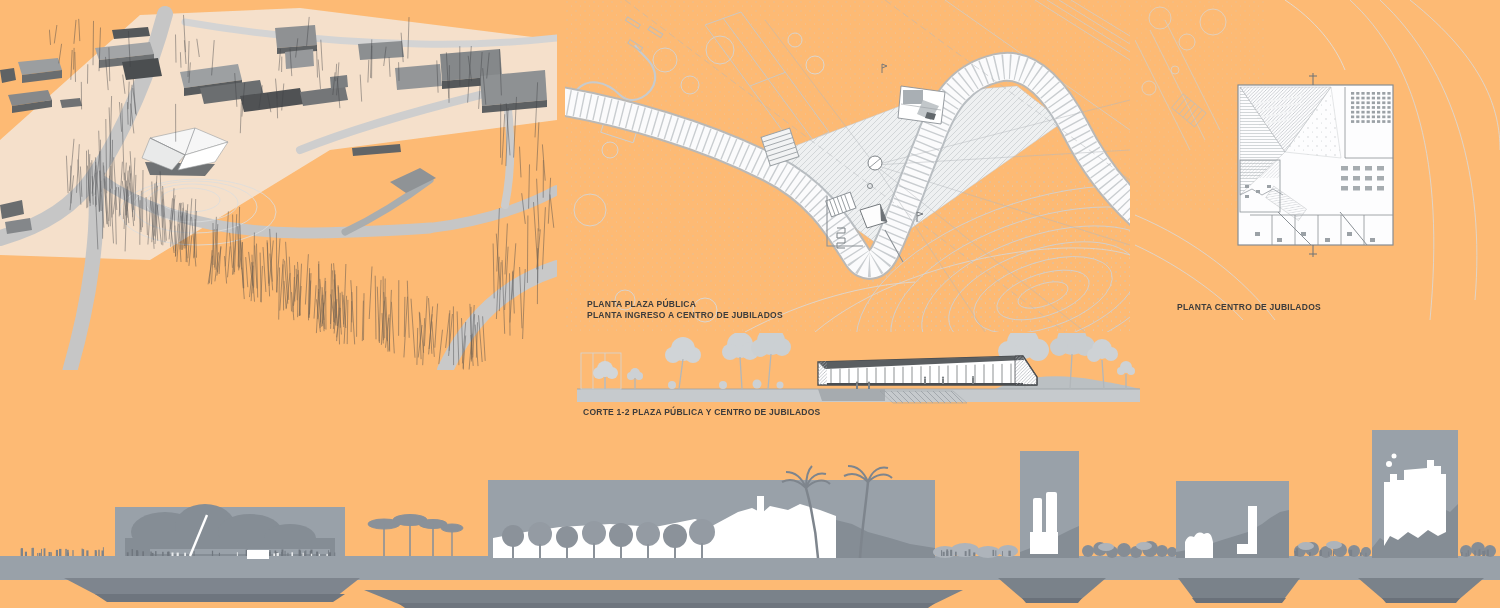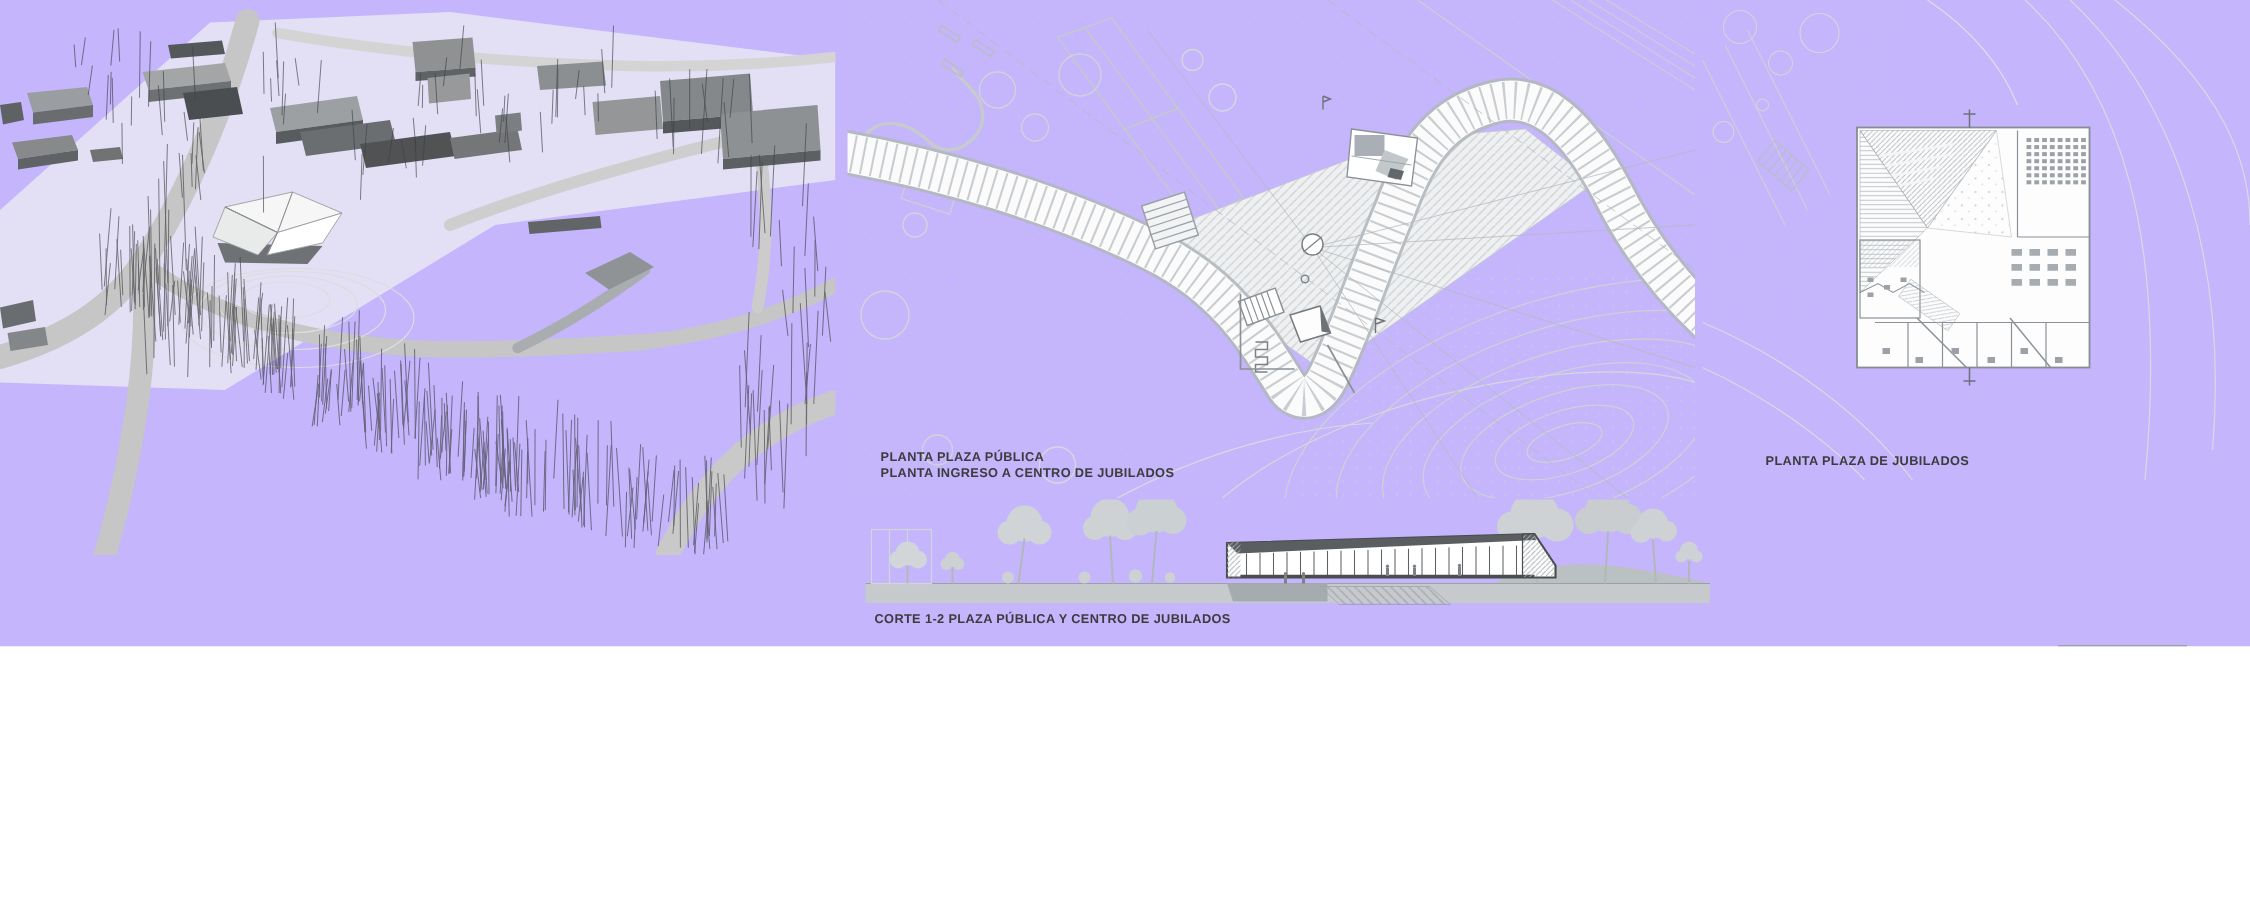--- a/index.html
+++ b/index.html
@@ -1,16 +1,16 @@
 <!DOCTYPE html>
 <html><head>
 <meta charset="utf-8">
 <style>
   html,body{margin:0;padding:0;background:#fff;}
-  .board{position:relative;width:1500px;height:431px;background:#c4b5fd;overflow:hidden;
+  .board{position:relative;width:1500px;height:608px;background:#fdba74;overflow:hidden;
          font-family:"Liberation Sans",sans-serif;}
   .panel{position:absolute;}
   .lbl{position:absolute;font:700 8.5px/11px "Liberation Sans",sans-serif;
        color:#3c3c3c;letter-spacing:.25px;white-space:nowrap;}
   svg{display:block;}
 </style>
 </head>
 <body>
 
 <svg width="0" height="0" style="position:absolute" aria-hidden="true">
@@ -685,21 +685,21 @@
         <rect x="166" y="232" width="5" height="4"></rect>
           <rect x="190" y="238" width="5" height="4"></rect>
         <rect x="212" y="232" width="5" height="4"></rect>
           <rect x="235" y="238" width="5" height="4"></rect>
         <rect x="110" y="185" width="4" height="3"></rect>
           <rect x="110" y="195" width="4" height="3"></rect>
         <rect x="121" y="190" width="4" height="3"></rect>
           <rect x="132" y="185" width="4" height="3"></rect>
       </g>
     </svg>
-    <div class="lbl" style="left:42px;top:302px">PLANTA PLAZA DE JUBILADOS</div>
+    <div class="lbl" style="left:42px;top:302px">PLANTA CENTRO DE JUBILADOS</div>
   </section>
 
   <section class="panel" style="left:575px;top:333px;width:565px;height:87px">
     <svg viewBox="0 0 565 86" width="565" height="86">
       <path d="M420,56 C450,43 480,40 520,47 C545,51 557,54 565,56 Z" fill="#bbc0c3"></path>
       <rect x="2" y="56" width="563" height="13" fill="#c6cacd"></rect>
       <line x1="2" y1="56" x2="565" y2="56" stroke="#9ba1a5" stroke-width="0.8"></line>
       <g stroke="#d3d6d8" fill="none" stroke-width="0.8">
         <rect x="6" y="20" width="40" height="36"></rect>
           <line x1="18" y1="20" x2="18" y2="56"></line>

